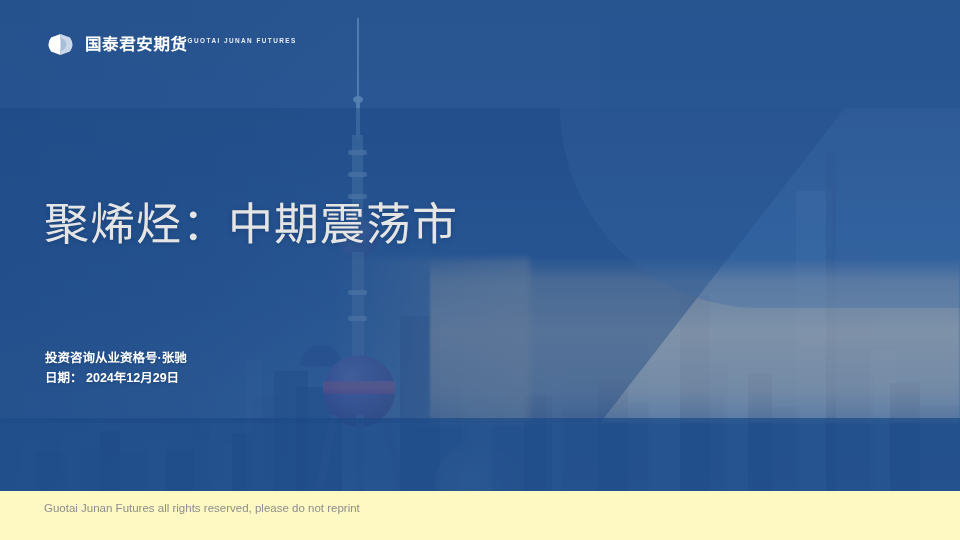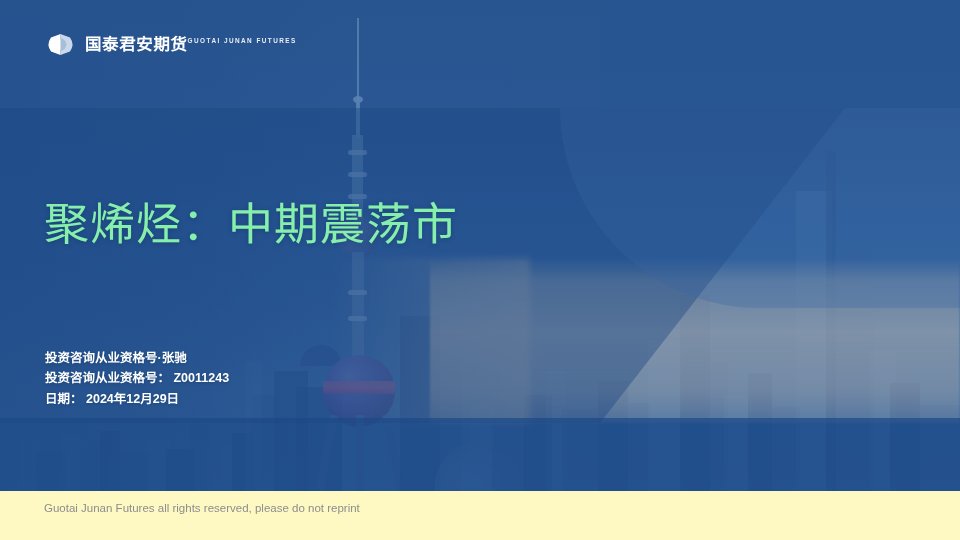--- a/index.html
+++ b/index.html
@@ -298,21 +298,21 @@
   }
 
   
   .title {
     position: absolute;
     left: 44px;
     top: 166px;
     font-size: 45px;
     line-height: 58px;
     font-weight: 400;
-    color: #86efac;
+    color: #e5e5e5;
     letter-spacing: 1px;
     white-space: nowrap;
     text-shadow: 0 1px 5px rgba(10, 35, 70, 0.35);
   }
 
   
   .byline {
     position: absolute;
     left: 45px;
     top: 348px;
@@ -442,21 +442,20 @@
       <span class="logo-words">
         <span class="logo-cn">国泰君安期货</span>
         <span class="logo-en">GUOTAI JUNAN FUTURES</span>
       </span>
     </div>
 
     <h1 class="title">聚烯烃：中期震荡市</h1>
 
     <div class="byline">
       <span class="byline-line">投资咨询从业资格号·张驰</span>
-      <span class="byline-line">投资咨询从业资格号： Z0011243</span>
       <span class="byline-line">日期： 2024年12月29日</span>
     </div>
   </div>
 
   <div class="footer">
     <span class="footer-text">Guotai Junan Futures all rights reserved, please do not reprint</span>
   </div>
 
 </div>
 

